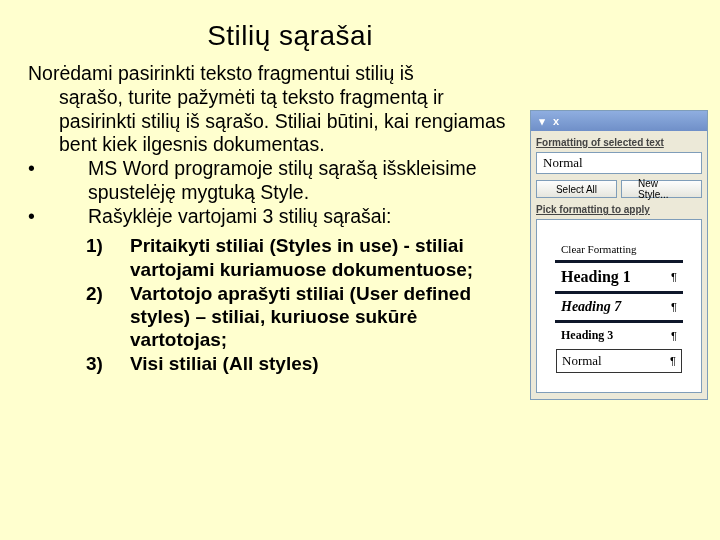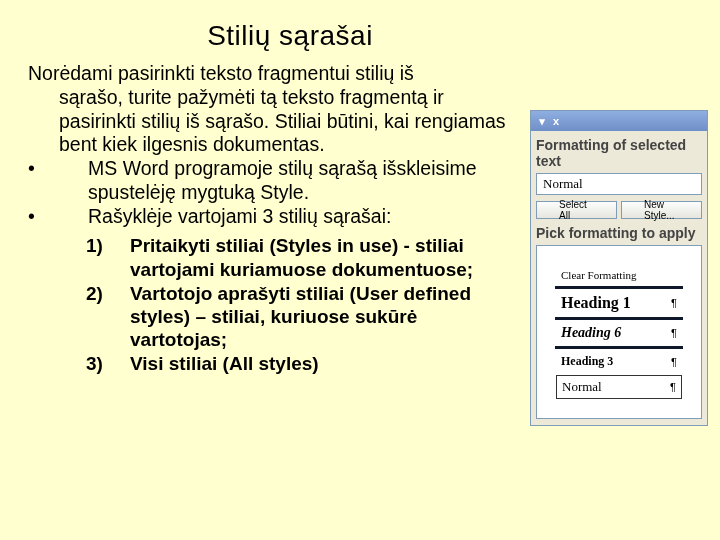--- a/index.html
+++ b/index.html
@@ -56,42 +56,42 @@
     font-weight: bold;
     height: 20px;
     display: flex;
     align-items: center;
     padding: 0 4px;
     font-size: 11px;
   }
   .pane-title .tt { flex: 1; }
   .pane-title .ticon { width: 14px; text-align: center; cursor: default; }
   .pane-body { padding: 4px 5px 6px 5px; }
-  .pane-label { font-size: 14px; color: #444; font-weight: bold; margin: 2px 0 4px 0; }
+  .pane-label { font-size: 10px; color: #444; font-weight: bold; margin: 2px 0 4px 0; text-decoration: underline; }
   .field {
     background: #fff;
     border: 1px solid #7f9db9;
     height: 22px;
     display: flex;
     align-items: center;
     padding: 0 6px;
     font-family: "Times New Roman", serif;
     font-size: 13px;
     margin-bottom: 6px;
   }
   .btn-row { display: flex; gap: 4px; margin-bottom: 6px; }
   .btn {
     border: 1px solid #7f9db9;
     background: linear-gradient(#fdfdfd,#e6e6de);
     font-size: 10px;
     height: 18px;
     display: flex;
     align-items: center;
     justify-content: center;
-    padding: 0 22px;
+    padding: 0 16px;
     flex: 1;
     cursor: pointer;
   }
   .list-box {
     background: #fff;
     border: 1px solid #7f9db9;
     padding: 18px;
   }
   .style-item {
     border-bottom: 0;
@@ -165,21 +165,21 @@
     <div class="list-box">
       <div class="style-item">
         <span>Clear Formatting</span>
         <span class="pil"></span>
       </div>
       <div class="style-item">
         <span class="h1">Heading 1</span>
         <span class="pil">¶</span>
       </div>
       <div class="style-item">
-        <span class="h2">Heading 6</span>
+        <span class="h2">Heading 7</span>
         <span class="pil">¶</span>
       </div>
       <div class="style-item">
         <span class="h3">Heading 3</span>
         <span class="pil">¶</span>
       </div>
       <div class="style-item sel">
         <span class="nm">Normal</span>
         <span class="pil">¶</span>
       </div>

